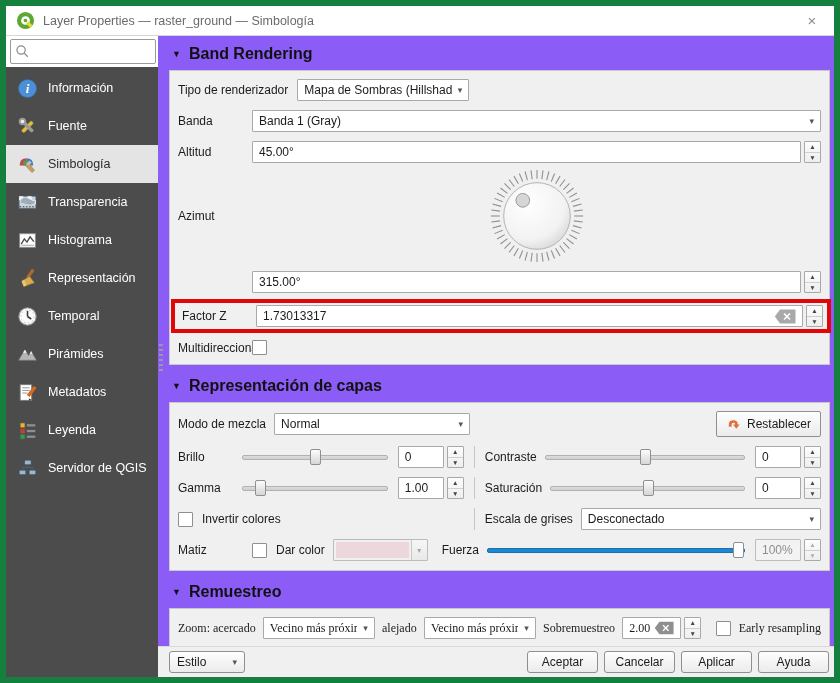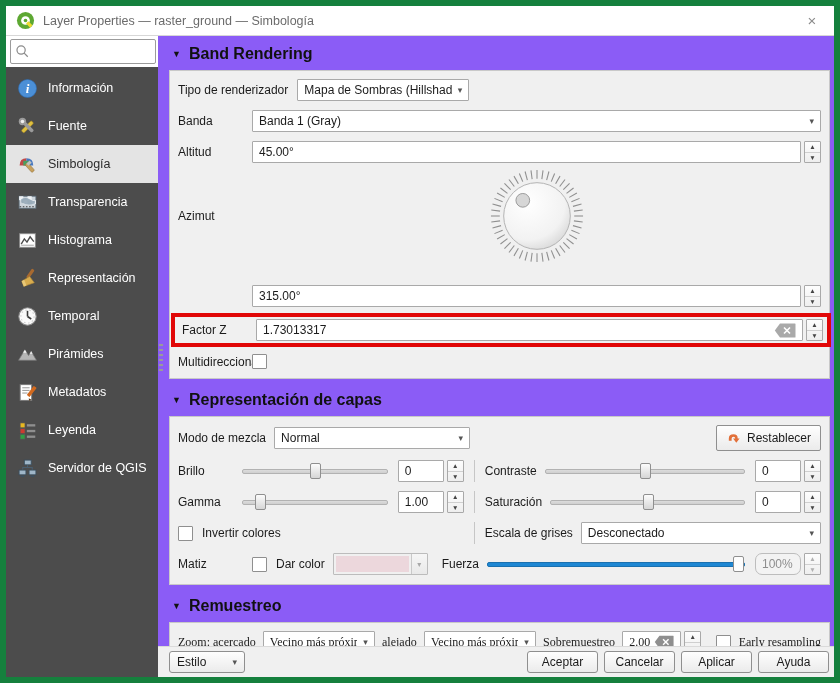--- a/index.html
+++ b/index.html
@@ -77,21 +77,21 @@
     flex:1; background:#fff; border:1px solid #a9a9a9; border-radius:1px;
     display:flex; align-items:center; padding:0 6px; white-space:nowrap;
   }
   .spin .field .v { flex:1; }
   .spin .btns {
     width:17px; margin-left:3px; border:1px solid #a9a9a9; border-radius:1px;
     background:linear-gradient(#fdfdfd,#eeeeee); display:flex; flex-direction:column;
   }
   .spin .btns span { flex:1; display:flex; align-items:center; justify-content:center; font-size:6.5px; color:#444; }
   .spin .btns span:first-child { border-bottom:1px solid #cfcfcf; }
-  .spin.disabled .field { background:#f3f3f3; color:#8e8e8e; border-color:#bdbdbd;border-radius:7px; }
+  .spin.disabled .field { background:#f3f3f3; color:#8e8e8e; border-color:#bdbdbd; }
   .spin.disabled .btns span { color:#b0b0b0; }
   .clear-btn { display:flex; align-items:center; margin-left:4px; }
 
   
   .cb { width:15px; height:15px; background:#fff; border:1px solid #8f8f8f; border-radius:1px; flex:0 0 15px; }
 
   
   .slider { position:relative; height:18px; flex:1; }
   .slider .groove {
     position:absolute; left:0; right:0; top:7px; height:5px;
@@ -405,21 +405,21 @@
                   <line x1="85.1074222354289" y1="35.4580295701266" x2="93.42233802803048" y2="32.01387867884079"></line>
                   <line x1="86.70518139898459" y1="40.16487628610418" x2="95.3985138355862" y2="37.83550488018149"></line>
                   <line x1="87.6749047322048" y1="45.04000469563803" x2="96.59790848456909" y2="43.86526896565757"></line>
                 </g>
               <circle cx="50" cy="50" r="34" fill="url(#kg)" stroke="#b2b2b2" stroke-width="1"></circle>
               <circle cx="35.5" cy="34" r="7" fill="#d6d6d6" stroke="#9a9a9a" stroke-width="1"></circle>
             </svg>
           </div>
         </div>
 
-        <div class="row" style="margin-top:20px;">
+        <div class="row" style="margin-top:6px;">
           <span class="lbl"></span>
           <div class="spin">
             <div class="field">
                 <span class="v">315.00°</span>
               </div>
             <div class="btns">
               <span>▲</span>
               <span>▼</span>
             </div>
           </div>

